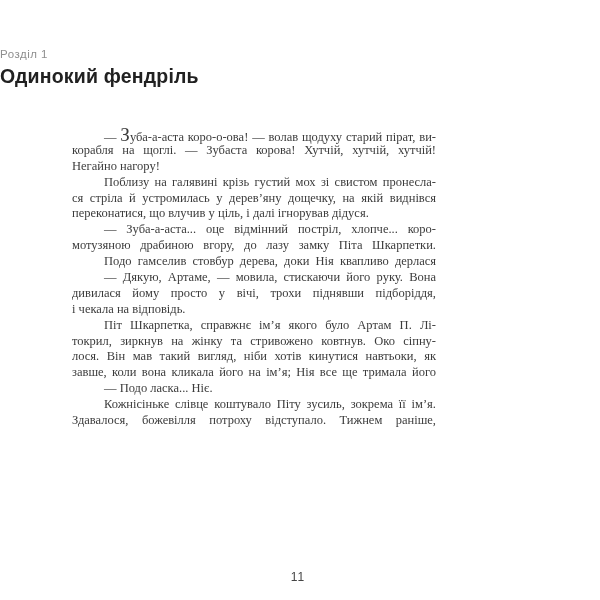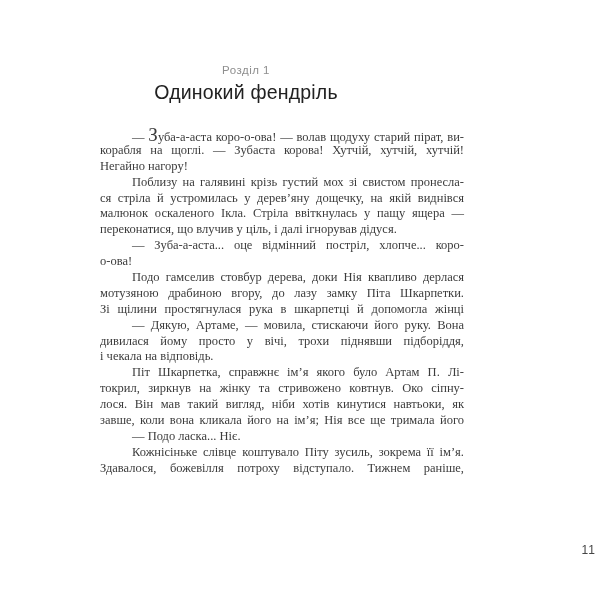--- a/index.html
+++ b/index.html
@@ -6,42 +6,41 @@
   .page {
     position: relative;
     width: 600px;
     height: 600px;
     background: var(--paper, #ffffff);
     font-family: "Liberation Serif", serif;
     overflow: hidden;
   }
   .chapter-head {
     position: absolute;
-    top: 64px;
+    top: 48px;
     left: 0;
     width: 492px;
-    text-align: center;
   }
   .chapter-label {
     font-family: "Liberation Sans", sans-serif;
     font-size: 11.5px;
     letter-spacing: 0.5px;
     color: var(--label, #8f8f8f);
   }
   .chapter-title {
     margin-top: 5px;
     font-family: "Liberation Sans", sans-serif;
     font-size: 19.5px;
-    font-weight: normal;
+    font-weight: bold;
     letter-spacing: 0.2px;
     color: var(--title, #212121);
   }
   .page-body {
     position: absolute;
-    left: 100px;
+    left: 72px;
     top: 127px;
     width: 364px;
     font-size: 12.5px;
     line-height: 15.9px;
     color: var(--ink, #3c3c3c);
   }
   .paragraph { margin: 0; }
   .line {
     text-align: justify;
     text-align-last: justify;
@@ -51,24 +50,24 @@
   .line.endline {
     text-align: right;
     text-align-last: left;
   }
   .line.first { text-indent: 32px; }
   .cap {
     font-size: 19px;
   }
   .page-number {
     position: absolute;
-    top: 543px;
+    top: 570px;
     left: 0;
     width: 596px;
-    text-align: right;
+    text-align: center;
     font-family: "Liberation Sans", sans-serif;
     font-size: 12px;
     letter-spacing: 1px;
     color: var(--folio, #454545);
   }
 </style>
 </head>
 <body>
 
 <div class="page" style="--paper: #ffffff; --ink: #3c3c3c; --title: #212121; --label: #8f8f8f; --folio: #454545;">
@@ -80,31 +79,28 @@
 
   <div class="page-body">
       <div class="paragraph">
         <div class="line first"><span class="pre">— </span><span class="cap">З</span><span class="rest">уба-а-аста коро-о-ова! — волав щодуху старий пірат, ви-</span></div>
         <div class="line">корабля на щоглі. — Зубаста корова! Хутчій, хутчій, хутчій!</div>
         <div class="line endline">Негайно нагору!</div>
       </div>
       <div class="paragraph">
         <div class="line first">Поблизу на галявині крізь густий мох зі свистом пронесла-</div>
         <div class="line">ся стріла й устромилась у дерев’яну дощечку, на якій виднівся</div>
-        <div class="line">малюнок оскаленого Ікла. Стріла ввіткнулась у пащу ящера —</div>
         <div class="line endline">переконатися, що влучив у ціль, і далі ігнорував дідуся.</div>
       </div>
       <div class="paragraph">
         <div class="line first">— Зуба-а-аста... оце відмінний постріл, хлопче... коро-</div>
-        <div class="line endline">о-ова!</div>
       </div>
       <div class="paragraph">
+        <div class="line">мотузяною драбиною вгору, до лазу замку Піта Шкарпетки.</div>
         <div class="line first">Подо гамселив стовбур дерева, доки Нія квапливо дерлася</div>
-        <div class="line">мотузяною драбиною вгору, до лазу замку Піта Шкарпетки.</div>
-        <div class="line">Зі щілини простягнулася рука в шкарпетці й допомогла жінці</div>
       </div>
       <div class="paragraph">
         <div class="line first">— Дякую, Артаме, — мовила, стискаючи його руку. Вона</div>
         <div class="line">дивилася йому просто у вічі, трохи піднявши підборіддя,</div>
         <div class="line endline">і чекала на відповідь.</div>
       </div>
       <div class="paragraph">
         <div class="line first">Піт Шкарпетка, справжнє ім’я якого було Артам П. Лі-</div>
         <div class="line">токрил, зиркнув на жінку та стривожено ковтнув. Око сіпну-</div>
         <div class="line">лося. Він мав такий вигляд, ніби хотів кинутися навтьоки, як</div>

